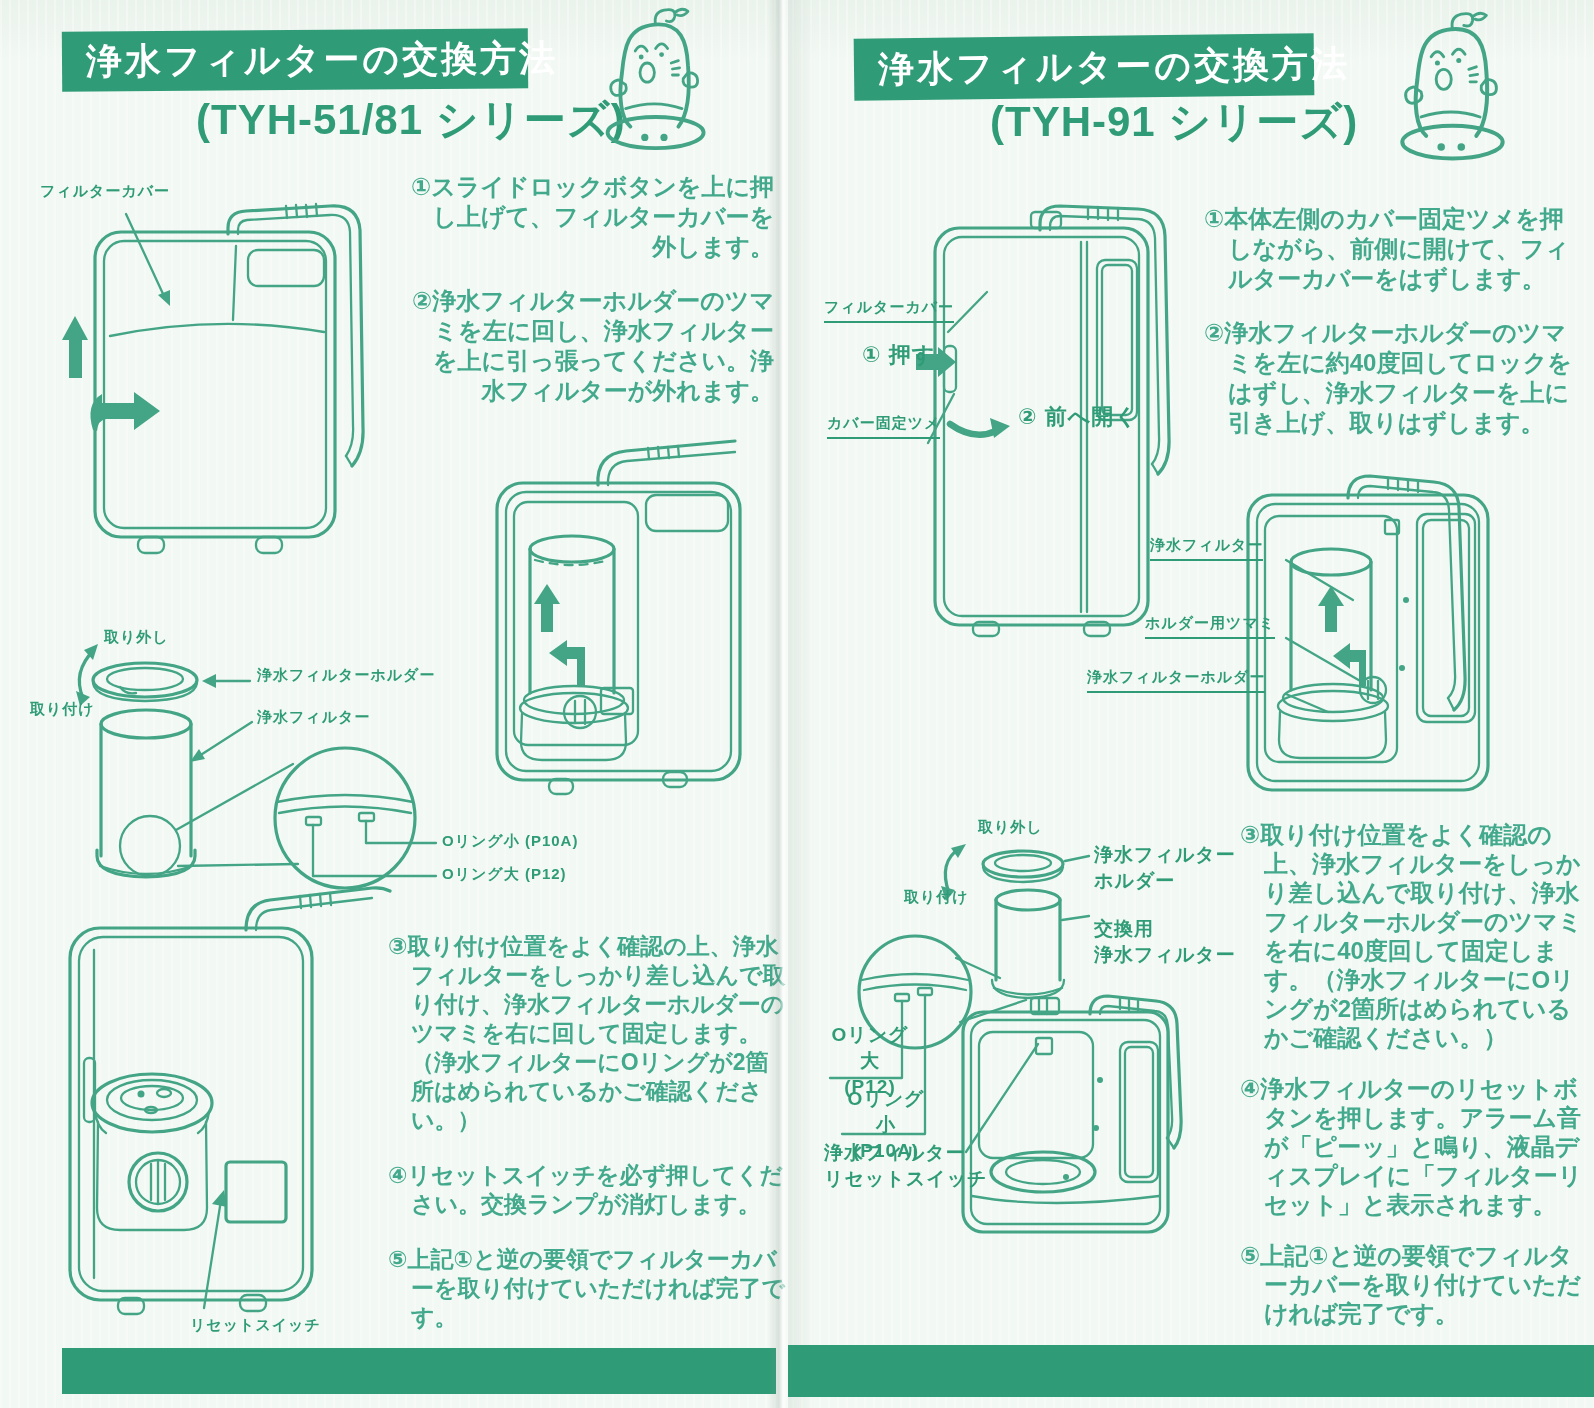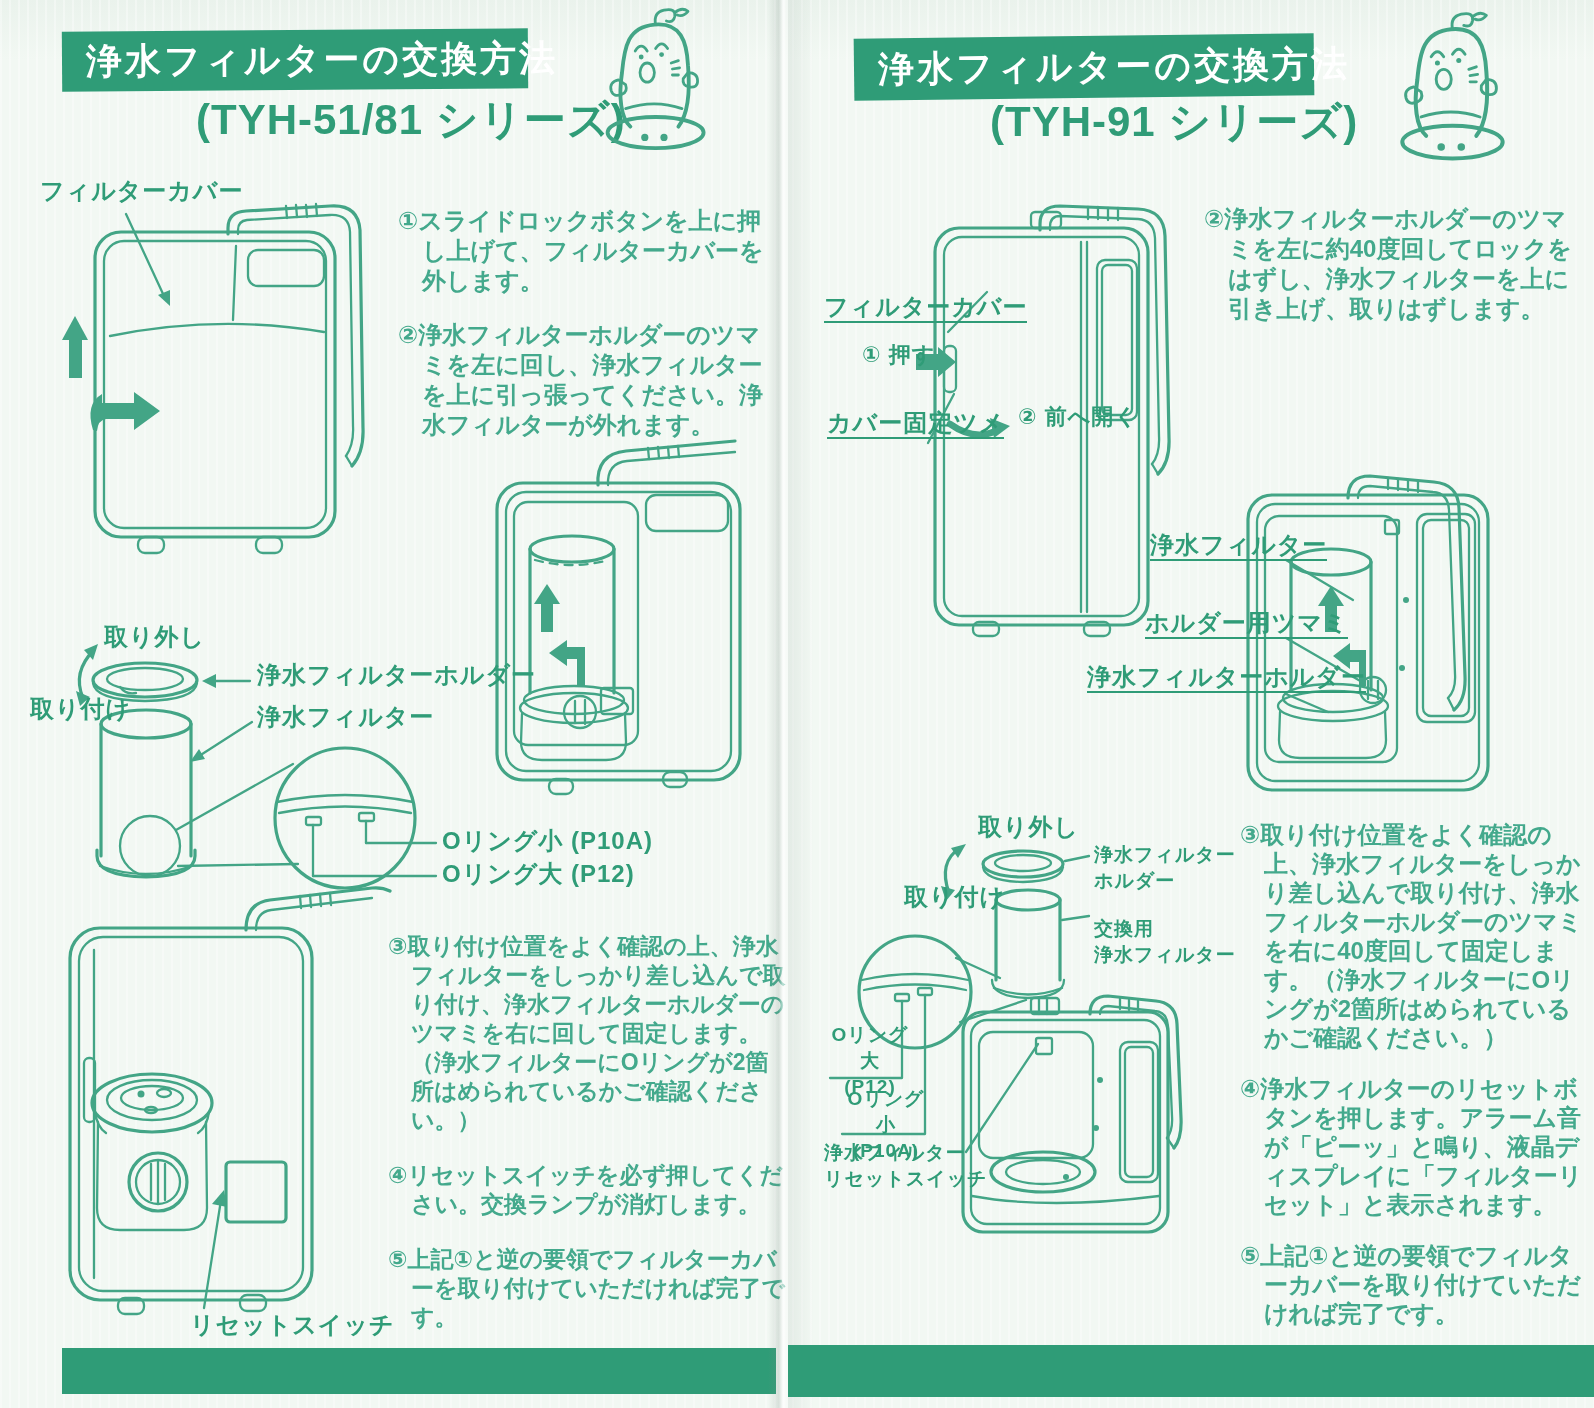--- a/index.html
+++ b/index.html
@@ -40,21 +40,21 @@
     text-indent:-1em;padding-left:1em;
   }
   #steps-l12 .step,#steps-r12 .step,#steps-r345 .step{font-size:24px;line-height:30px;}
   #steps-l345 .step{font-size:23px;line-height:29px;}
   #steps-r345 .step{line-height:29px;margin-left:36px;}
   .step + .step{margin-top:24px;}
   #steps-l345 .step + .step{margin-top:26px;}
   #steps-r345 .step + .step{margin-top:22px;}
   .lbl{
     position:absolute;color:var(--accent);font-weight:700;
-    font-size:24px;letter-spacing:1px;white-space:nowrap;line-height:22px;
+    font-size:15px;letter-spacing:1px;white-space:nowrap;line-height:22px;
   }
   .lbl.ul{border-bottom:2.5px solid currentColor;padding-bottom:3px;}
   .lbl.two{white-space:pre-line;line-height:26px;font-size:19px;}
   .lbl.big{font-size:22px;}
   .lbl.ctr{text-align:center;}
   .bar{position:absolute;background:var(--accent);}
   svg{position:absolute;overflow:visible;}
   .ln{fill:none;stroke:var(--line);stroke-width:3.2px;stroke-linecap:round;stroke-linejoin:round;}
   .ln2{stroke-width:2.3px;}
   .thick{stroke-width:6.5px;}
@@ -190,21 +190,21 @@
 
   <div class="lbl" style="left:40px;top:180px;">フィルターカバー</div>
   <div class="lbl" style="left:104px;top:626px;">取り外し</div>
   <div class="lbl" style="left:30px;top:698px;">取り付け</div>
   <div class="lbl" style="left:257px;top:664px;">浄水フィルターホルダー</div>
   <div class="lbl" style="left:257px;top:706px;">浄水フィルター</div>
   <div class="lbl" style="left:442px;top:830px;">Oリング小 (P10A)</div>
   <div class="lbl" style="left:442px;top:863px;">Oリング大 (P12)</div>
   <div class="lbl" style="left:190px;top:1314px;">リセットスイッチ</div>
 
-  <div class="steps" id="steps-l12" style="left:398px;top:206px;width:376px;">
+  <div class="steps" id="steps-l12" style="left:398px;top:172px;width:376px;text-align:right;">
     <div class="step">①スライドロックボタンを上に押し上げて、フィルターカバーを外します。</div>
     <div class="step">②浄水フィルターホルダーのツマミを左に回し、浄水フィルターを上に引っ張ってください。浄水フィルターが外れます。</div>
   </div>
   <div class="steps" id="steps-l345" style="left:388px;top:932px;width:400px;">
     <div class="step">③取り付け位置をよく確認の上、浄水フィルターをしっかり差し込んで取り付け、浄水フィルターホルダーのツマミを右に回して固定します。（浄水フィルターにOリングが2箇所はめられているかご確認ください。）</div>
     <div class="step">④リセットスイッチを必ず押してください。交換ランプが消灯します。</div>
     <div class="step">⑤上記①と逆の要領でフィルターカバーを取り付けていただければ完了です。</div>
   </div>
 
   <div class="bar" style="left:62px;top:1348px;width:714px;height:46px;"></div>
@@ -344,20 +344,21 @@
   <div class="lbl two" style="left:306px;top:916px;">交換用
 浄水フィルター</div>
   <div class="lbl two ctr" style="left:34px;top:1022px;width:96px;">Oリング大
 (P12)</div>
   <div class="lbl two ctr" style="left:50px;top:1086px;width:96px;">Oリング小
 (P10A)</div>
   <div class="lbl two" style="left:36px;top:1140px;">浄水フィルター
 リセットスイッチ</div>
 
   <div class="steps" id="steps-r12" style="left:416px;top:204px;width:380px;">
+    <div class="step">①本体左側のカバー固定ツメを押しながら、前側に開けて、フィルターカバーをはずします。</div>
     <div class="step">②浄水フィルターホルダーのツマミを左に約40度回してロックをはずし、浄水フィルターを上に引き上げ、取りはずします。</div>
   </div>
   <div class="steps" id="steps-r345" style="left:416px;top:820px;width:384px;">
     <div class="step">③取り付け位置をよく確認の上、浄水フィルターをしっかり差し込んで取り付け、浄水フィルターホルダーのツマミを右に40度回して固定します。（浄水フィルターにOリングが2箇所はめられているかご確認ください。）</div>
     <div class="step">④浄水フィルターのリセットボタンを押します。アラーム音が「ピーッ」と鳴り、液晶ディスプレイに「フィルターリセット」と表示されます。</div>
     <div class="step">⑤上記①と逆の要領でフィルターカバーを取り付けていただければ完了です。</div>
   </div>
 
   <div class="bar" style="left:0;top:1345px;width:806px;height:52px;"></div>
 </div>

